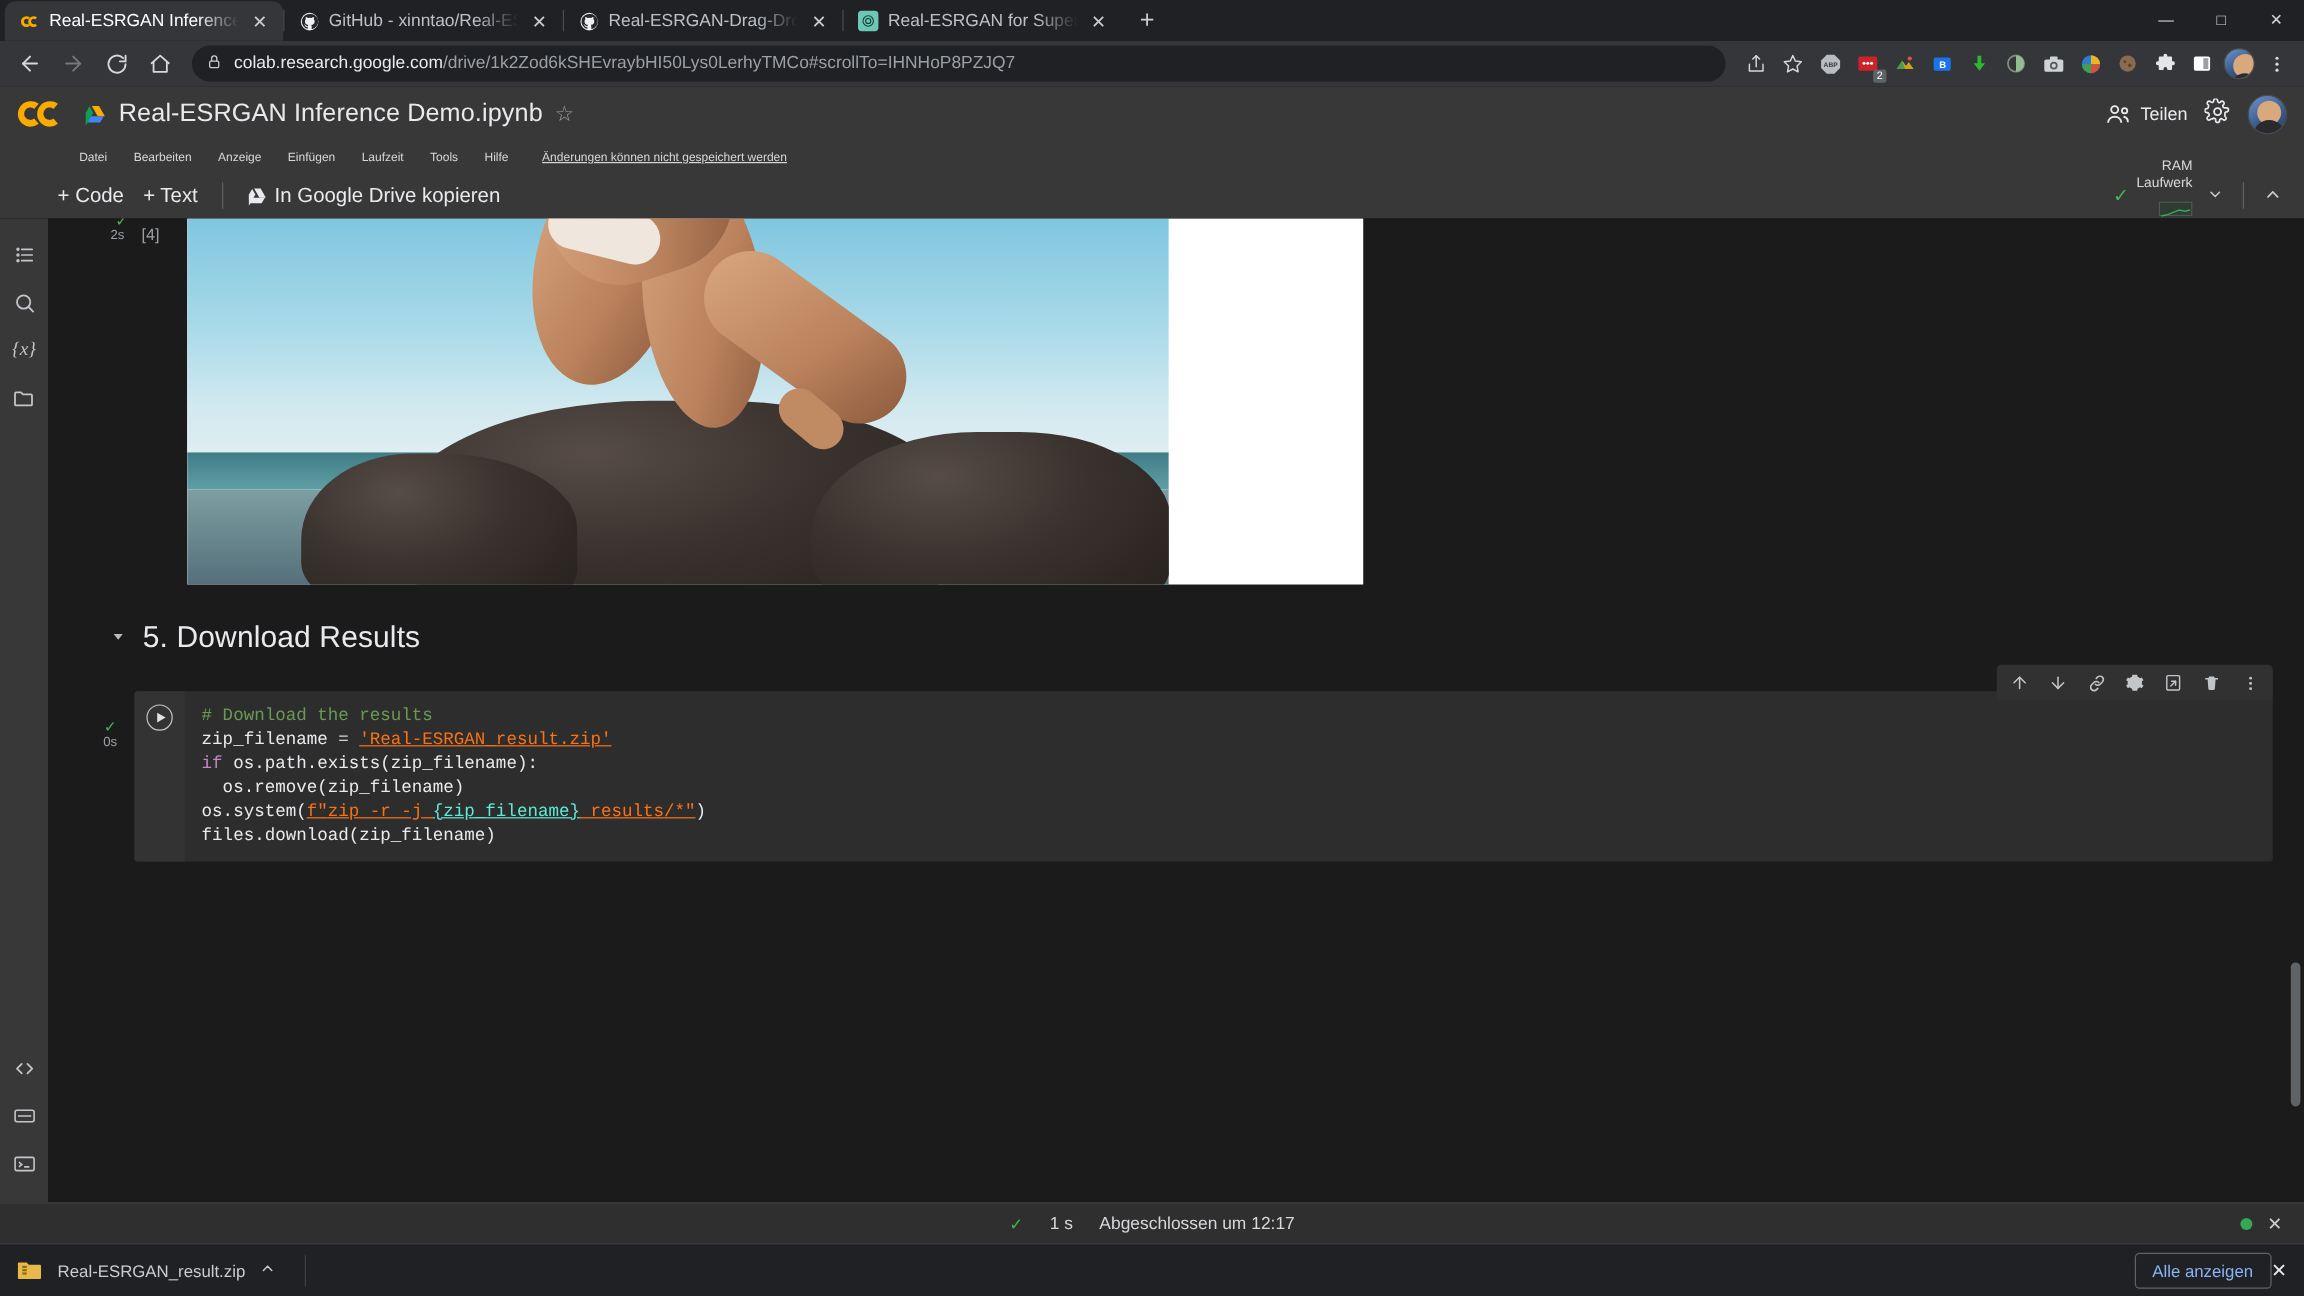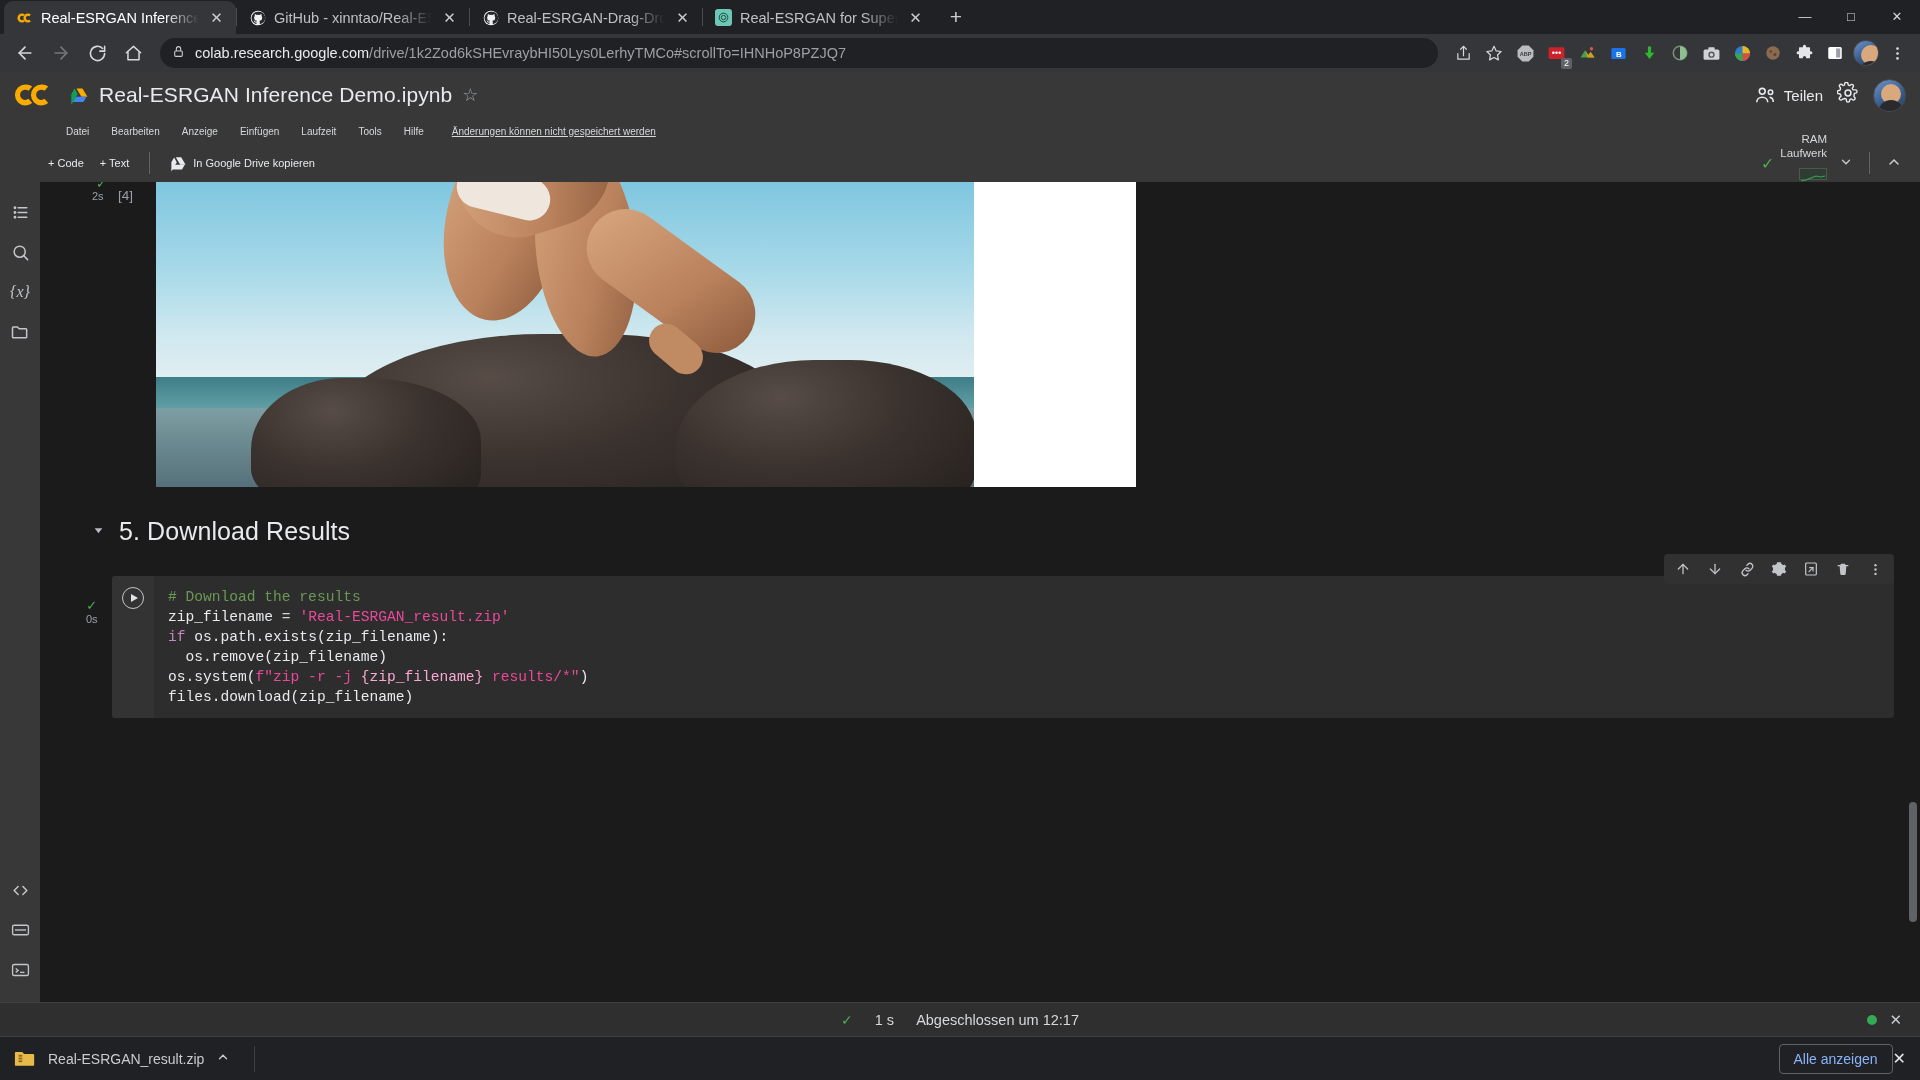--- a/index.html
+++ b/index.html
@@ -83,21 +83,21 @@
     background:#d9a87c; left:7px; top:4px; }
   .avatar::after { content:""; position:absolute; width:26px; height:13px; border-radius:13px 13px 0 0;
     background:#2a2a2e; left:4px; top:20px; }
 
   .ch-menu { height: 26px; display: flex; align-items: center;
     padding-left: 66px; gap: 22px; font-size: 10px; color: #d6d8db; }
   .ch-menu .saveinfo { text-decoration: underline; color: #d6d8db; margin-left: 6px; }
 
   .ch-toolbar { height: 38px; display: flex; align-items: center;
     padding: 0 14px 0 40px; position: relative; }
-  .tb-btn { display: flex; align-items: center; gap: 6px; font-size: 11px;
+  .tb-btn { display: flex; align-items: center; gap: 6px; font-size: 17px;
     color: #e8eaed; padding: 4px 8px; }
   .tb-div { width: 1px; height: 22px; background: #5f6368; margin: 0 12px; }
   .tb-right { position: absolute; right: 12px; top: 0; height: 38px;
     display: flex; align-items: center; gap: 6px; }
   .ram-box { display: flex; align-items: flex-end; gap: 8px; flex-direction: column; }
   .ram-labels { display: flex; flex-direction: column; align-items: flex-end;
     font-size: 11.5px; line-height: 14px; color: #d6d8db; }
   .ram-graphs { display: flex; flex-direction: column; gap: 3px; }
   .spark { width: 28px; height: 12px; background: #2f3b33; border: 1px solid #4b5a4f; }
   .chev { color: #c9ccd0; font-size: 13px; padding: 4px 6px; }
@@ -161,25 +161,25 @@
     border-top: 4.5px solid transparent; border-bottom: 4.5px solid transparent;
     margin-left: 2px; }
   .cc-code { flex: 1 1 auto; padding: 11px 0 11px 14px;
     font-family: "Liberation Mono", monospace; font-size: 14.6px; line-height: 20px;
     white-space: pre; color: #e8eaed; }
   .cc-left-status { position: absolute; left: -26px; top: 22px; text-align: center; }
   .cc-check { color: #4caf50; font-size: 13px; display: block; }
   .cc-time { font-size: 11px; color: #9aa0a6; display: block; }
 
   .tok-com { color: #6a9955; }
-  .tok-str { color: #ec4899; }
+  .tok-str { color: #f97316; text-decoration: underline; }
   .tok-kw  { color: #c586c0; }
   .tok-var { color: #e8eaed; }
   .tok-pun { color: #d4d4d4; }
-  .tok-fstr-in { color: #f9a8d4; }
+  .tok-fstr-in { color: #5eead4; text-decoration: underline; }
 
   
   .scroll-track { position: absolute; right: 2px; top: 0; bottom: 0; width: 10px; }
   .scroll-thumb { position: absolute; right: 1px; top: 620px; width: 8px; height: 120px;
     background: #5f6368; border-radius: 5px; }
 
   
   .status-bar { height: 34px; flex: 0 0 34px; background: #2f2f2f;
     border-top: 1px solid #3f3f3f; display: flex; align-items: center;
     justify-content: center; gap: 22px; font-size: 14.5px; color: #d6d8db; position: relative; }

